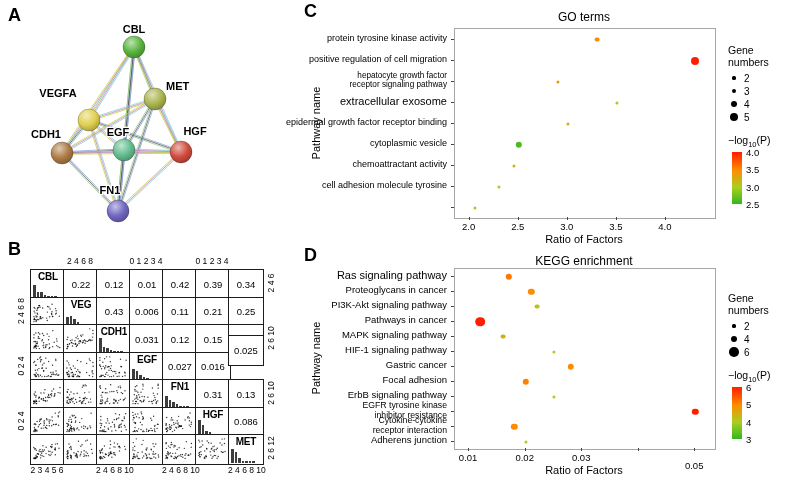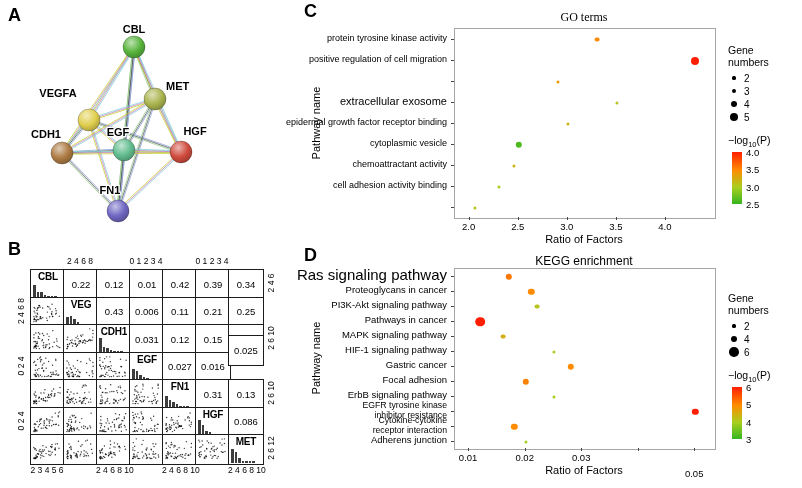--- a/index.html
+++ b/index.html
@@ -1494,60 +1494,64 @@
       <div class="mtick rot" style="left: 15px; top: 127.75px;">0 2 4</div>
       <div class="mtick rot" style="left: 15px; top: 182.75px;">0 2 4</div>
       <div class="mtick rot" style="left: 265px; top: 45.25px;">2 4 6</div>
       <div class="mtick rot" style="left: 265px; top: 100.25px;">2 6 10</div>
       <div class="mtick rot" style="left: 265px; top: 155.25px;">2 6 10</div>
       <div class="mtick rot" style="left: 265px; top: 210.25px;">2 6 12</div>
     </div>
 
   <div class="panel-letter" style="left:304px;top:2px">C</div>
   <div id="go-plot" class="dotplot">
-      <div class="chart-title" style="left: 146px; top: 6px; width: 260px; font-family: Liberation Serif, serif;">GO terms</div>
+      <div class="chart-title" style="left: 146px; top: 6px; width: 260px;">GO terms</div>
       <div class="ylab" style="left: 8px; top: 118.5px;">Pathway name</div>
       <div class="plot-area" style="left: 146px; top: 24px; width: 260px; height: 189px;">
         <div class="dot" style="left: 142.3px; top: 10.5px; width: 4.8px; height: 4.8px; background: rgb(255, 140, 0);"></div>
         <div class="dot" style="left: 240.4px; top: 31.5px; width: 8px; height: 8px; background: rgb(255, 30, 0);"></div>
         <div class="dot" style="left: 103px; top: 52.5px; width: 3.2px; height: 3.2px; background: rgb(238, 153, 6);"></div>
         <div class="dot" style="left: 161.9px; top: 73.5px; width: 3.2px; height: 3.2px; background: rgb(185, 194, 25);"></div>
         <div class="dot" style="left: 112.8px; top: 94.5px; width: 3.2px; height: 3.2px; background: rgb(203, 180, 19);"></div>
         <div class="dot" style="left: 63.8px; top: 115.5px; width: 6.4px; height: 6.4px; background: rgb(76, 186, 31);"></div>
         <div class="dot" style="left: 58.9px; top: 136.5px; width: 3.2px; height: 3.2px; background: rgb(203, 180, 19);"></div>
         <div class="dot" style="left: 44.2px; top: 157.5px; width: 3.2px; height: 3.2px; background: rgb(168, 207, 31);"></div>
         <div class="dot" style="left: 19.6px; top: 178.5px; width: 3.2px; height: 3.2px; background: rgb(185, 194, 25);"></div>
       </div>
       <div class="cat-label" style="top: 24px; height: 21px; width: 139px; font-size: 9px;">
         <div>protein tyrosine kinase activity</div>
       </div>
       <div class="ytickm" style="left: 143px; top: 34.5px;"></div>
       <div class="cat-label" style="top: 45px; height: 21px; width: 139px; font-size: 9px;">
         <div>positive regulation of cell migration</div>
       </div>
       <div class="ytickm" style="left: 143px; top: 55.5px;"></div>
+      <div class="cat-label" style="top: 66px; height: 21px; width: 139px; font-size: 8.2px;">
+        <div>hepatocyte growth factor</div>
+        <div>receptor signaling pathway</div>
+      </div>
       <div class="ytickm" style="left: 143px; top: 76.5px;"></div>
       <div class="cat-label" style="top: 87px; height: 21px; width: 139px; font-size: 11px;">
         <div>extracellular exosome</div>
       </div>
       <div class="ytickm" style="left: 143px; top: 97.5px;"></div>
       <div class="cat-label" style="top: 108px; height: 21px; width: 139px; font-size: 9px;">
         <div>epidermal growth factor receptor binding</div>
       </div>
       <div class="ytickm" style="left: 143px; top: 118.5px;"></div>
       <div class="cat-label" style="top: 129px; height: 21px; width: 139px; font-size: 9px;">
         <div>cytoplasmic vesicle</div>
       </div>
       <div class="ytickm" style="left: 143px; top: 139.5px;"></div>
       <div class="cat-label" style="top: 150px; height: 21px; width: 139px; font-size: 9px;">
         <div>chemoattractant activity</div>
       </div>
       <div class="ytickm" style="left: 143px; top: 160.5px;"></div>
       <div class="cat-label" style="top: 171px; height: 21px; width: 139px; font-size: 9px;">
-        <div>cell adhesion activity binding</div>
+        <div>cell adhesion molecule tyrosine</div>
       </div>
       <div class="ytickm" style="left: 143px; top: 181.5px;"></div>
       <div class="ytickm" style="left: 143px; top: 202.5px;"></div>
       <div class="xtickm" style="left: 160.7px; top: 213px;"></div>
       <div class="xtick" style="left: 143.7px; top: 217px;">2.0</div>
       <div class="xtickm" style="left: 209.8px; top: 213px;"></div>
       <div class="xtick" style="left: 192.8px; top: 217px;">2.5</div>
       <div class="xtickm" style="left: 258.8px; top: 213px;"></div>
       <div class="xtick" style="left: 241.8px; top: 217px;">3.0</div>
       <div class="xtickm" style="left: 307.9px; top: 213px;"></div>
@@ -1602,21 +1606,21 @@
         <div class="dot" style="left: 25.4px; top: 52.5px; width: 9.6px; height: 9.6px; background: rgb(255, 30, 0);"></div>
         <div class="dot" style="left: 48px; top: 67.5px; width: 4.8px; height: 4.8px; background: rgb(212, 174, 16);"></div>
         <div class="dot" style="left: 98.9px; top: 82.5px; width: 3.2px; height: 3.2px; background: rgb(168, 207, 31);"></div>
         <div class="dot" style="left: 115.9px; top: 97.5px; width: 6.4px; height: 6.4px; background: rgb(255, 140, 0);"></div>
         <div class="dot" style="left: 70.7px; top: 112.5px; width: 6.4px; height: 6.4px; background: rgb(255, 129, 0);"></div>
         <div class="dot" style="left: 98.9px; top: 127.5px; width: 3.2px; height: 3.2px; background: rgb(168, 207, 31);"></div>
         <div class="dot" style="left: 240.2px; top: 142.5px; width: 6.4px; height: 6.4px; background: rgb(255, 30, 0);"></div>
         <div class="dot" style="left: 59.3px; top: 157.5px; width: 6.4px; height: 6.4px; background: rgb(255, 140, 0);"></div>
         <div class="dot" style="left: 70.7px; top: 172.5px; width: 3.2px; height: 3.2px; background: rgb(168, 207, 31);"></div>
       </div>
-      <div class="cat-label" style="top: 20px; height: 15px; width: 139px; font-size: 15px;">
+      <div class="cat-label" style="top: 20px; height: 15px; width: 139px; font-size: 11px;">
         <div>Ras signaling pathway</div>
       </div>
       <div class="ytickm" style="left: 143px; top: 27.5px;"></div>
       <div class="cat-label" style="top: 35px; height: 15px; width: 139px; font-size: 9.5px;">
         <div>Proteoglycans in cancer</div>
       </div>
       <div class="ytickm" style="left: 143px; top: 42.5px;"></div>
       <div class="cat-label" style="top: 50px; height: 15px; width: 139px; font-size: 9.5px;">
         <div>PI3K-Akt signaling pathway</div>
       </div>
@@ -1661,21 +1665,21 @@
       <div class="ytickm" style="left: 143px; top: 192.5px;"></div>
       <div class="xtickm" style="left: 160.1px; top: 200px;"></div>
       <div class="xtick" style="left: 143.1px; top: 204px;">0.01</div>
       <div class="xtickm" style="left: 216.7px; top: 200px;"></div>
       <div class="xtick" style="left: 199.7px; top: 204px;">0.02</div>
       <div class="xtickm" style="left: 273.2px; top: 200px;"></div>
       <div class="xtick" style="left: 256.2px; top: 204px;">0.03</div>
       <div class="xtickm" style="left: 329.7px; top: 200px;"></div>
       <div class="xtick" style="left: 312.7px; top: 204px; margin-top: 36px;">0.04</div>
       <div class="xtickm" style="left: 386.2px; top: 200px;"></div>
-      <div class="xtick" style="left: 369.2px; top: 220px;">0.05</div>
+      <div class="xtick" style="left: 369.2px; top: 212px;">0.05</div>
       <div class="xlab" style="left: 146px; width: 260px; top: 216px;">Ratio of Factors</div>
       <div class="leg-title" style="left: 420px; top: 44px;">
         <div>Gene</div>
         <div>numbers</div>
       </div>
       <div class="leg-row" style="left: 420px; top: 72px;">
         <span class="leg-dot-col">
           <span class="leg-dot" style="width: 3.2px; height: 3.2px;"></span>
         </span>
         <span class="leg-txt">2</span>

